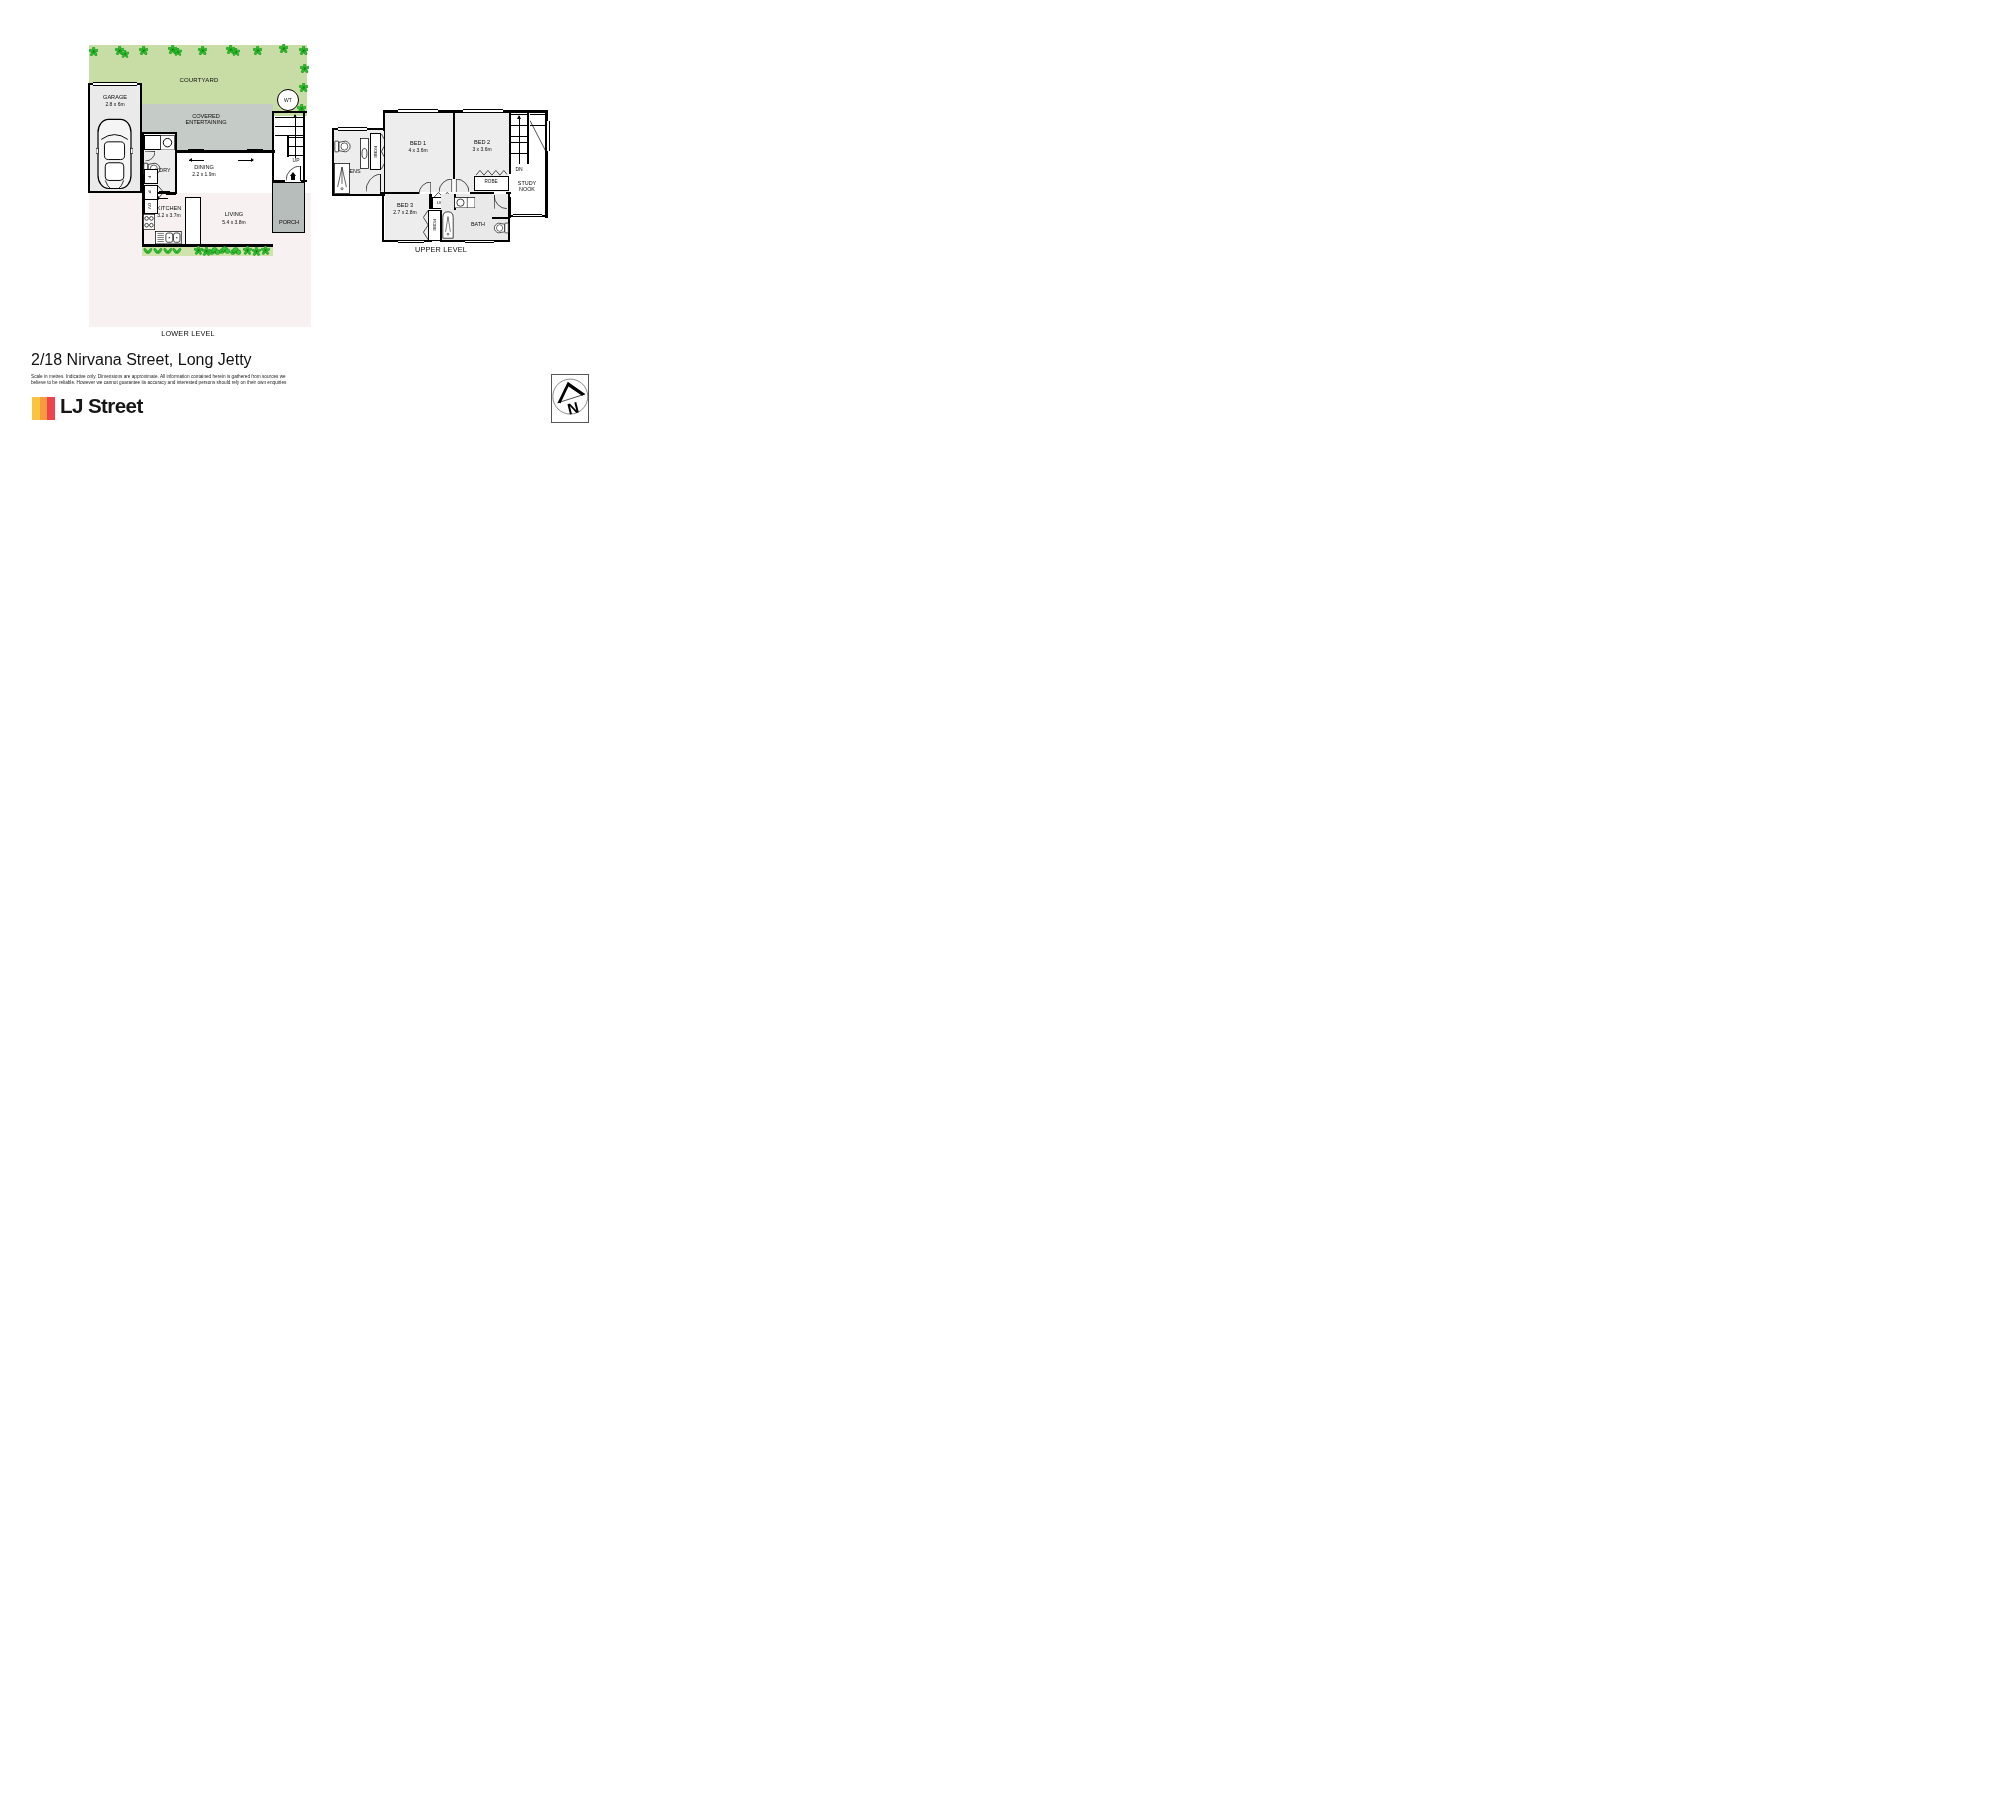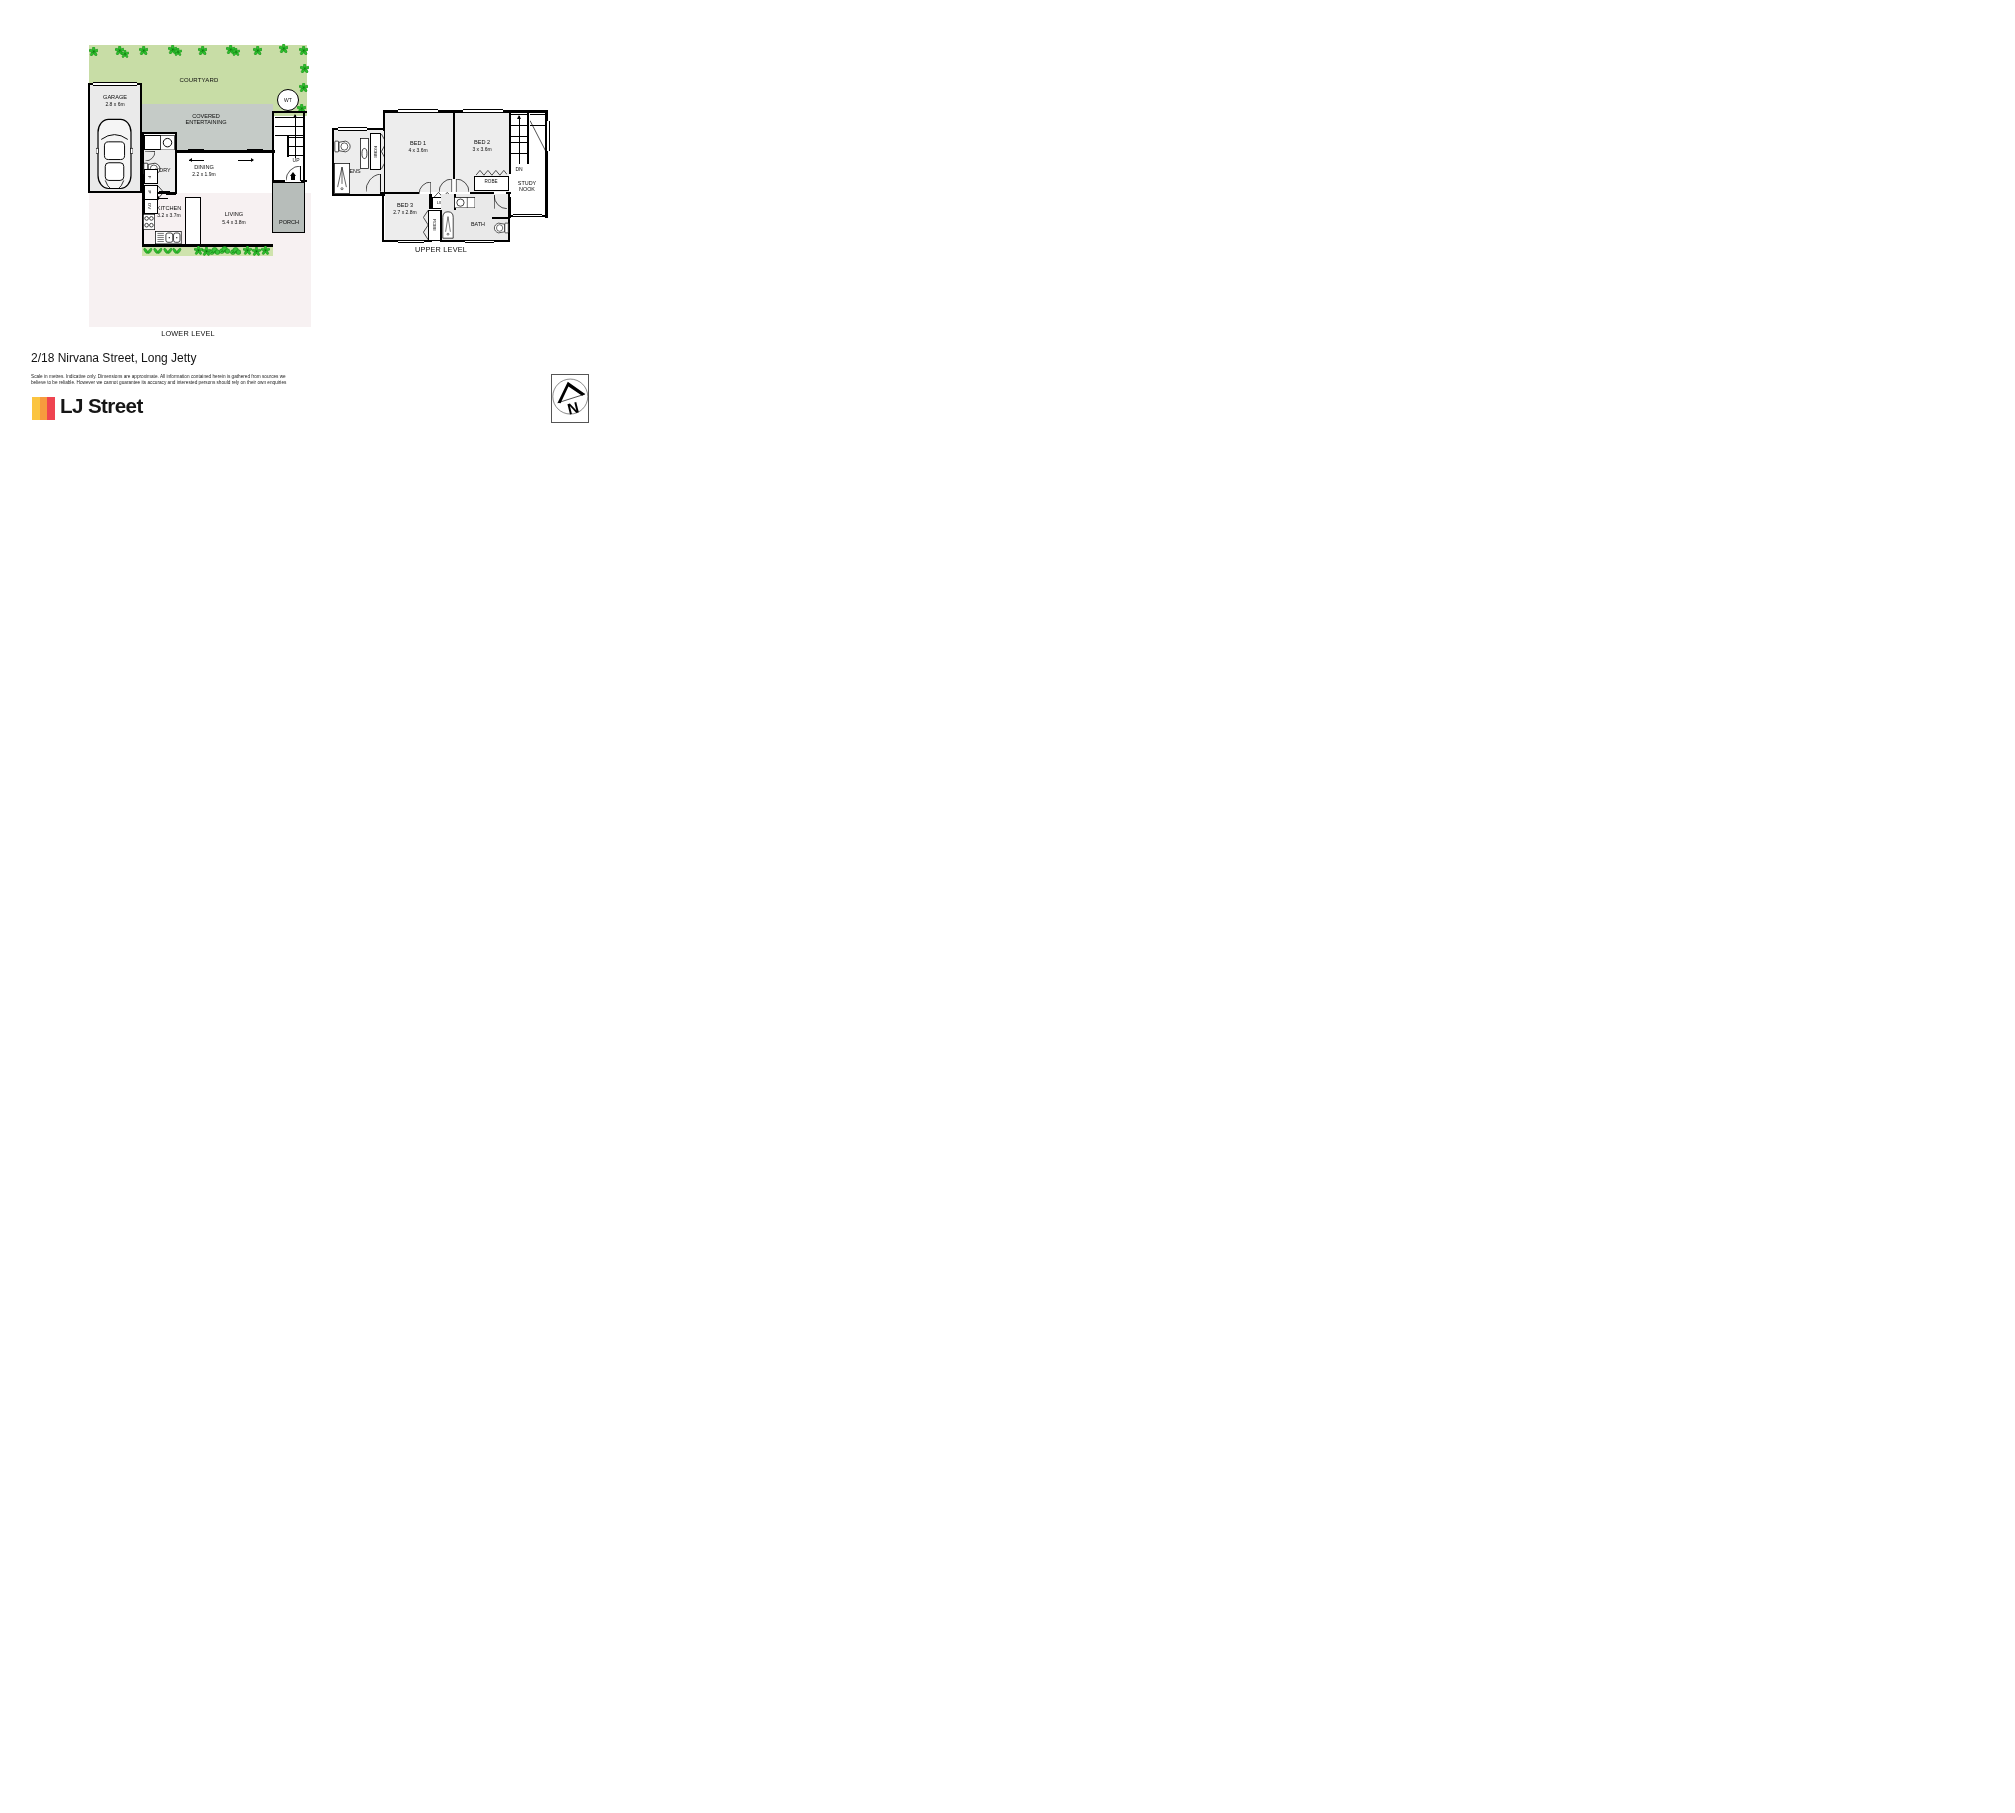--- a/index.html
+++ b/index.html
@@ -20,21 +20,21 @@
   .treads{position:absolute;background:repeating-linear-gradient(to bottom,#000 0 0.6px,transparent 0.6px 4.6px);}
   .treads14{position:absolute;background:repeating-linear-gradient(to bottom,#000 0 0.6px,transparent 0.6px 5.6px);}
   .rail{position:absolute;background:#000;}
   .arrow-up-head{position:absolute;width:0;height:0;border-left:2.4px solid transparent;border-right:2.4px solid transparent;border-bottom:4.4px solid #000;}
   .slide{position:absolute;}
   .slide .p1,.slide .p2{position:absolute;height:2px;background:#fff;border:0.5px solid #000;box-sizing:border-box;}
   .sarrow{position:absolute;height:0.8px;background:#000;}
   .sarrow::before{content:"";position:absolute;top:-2px;width:0;height:0;border-top:2.4px solid transparent;border-bottom:2.4px solid transparent;}
   .sarrow.left::before{left:-0.4px;border-right:3.6px solid #000;}
   .sarrow.right::before{right:-0.4px;border-left:3.6px solid #000;}
-  .gtxt{font-size:12px;color:#121212;}
+  .gtxt{font-size:16px;color:#121212;}
   .dtxt{font-size:4.7px;line-height:6.2px;color:#222;}
   .logo-text{font-size:20.6px;font-weight:bold;letter-spacing:-0.6px;color:#161616;}
   .stripe{position:absolute;width:7.7px;height:23.4px;}
   svg{display:block;}
 </style>
 </head>
 <body>
 
 <div class="canvas">
 

